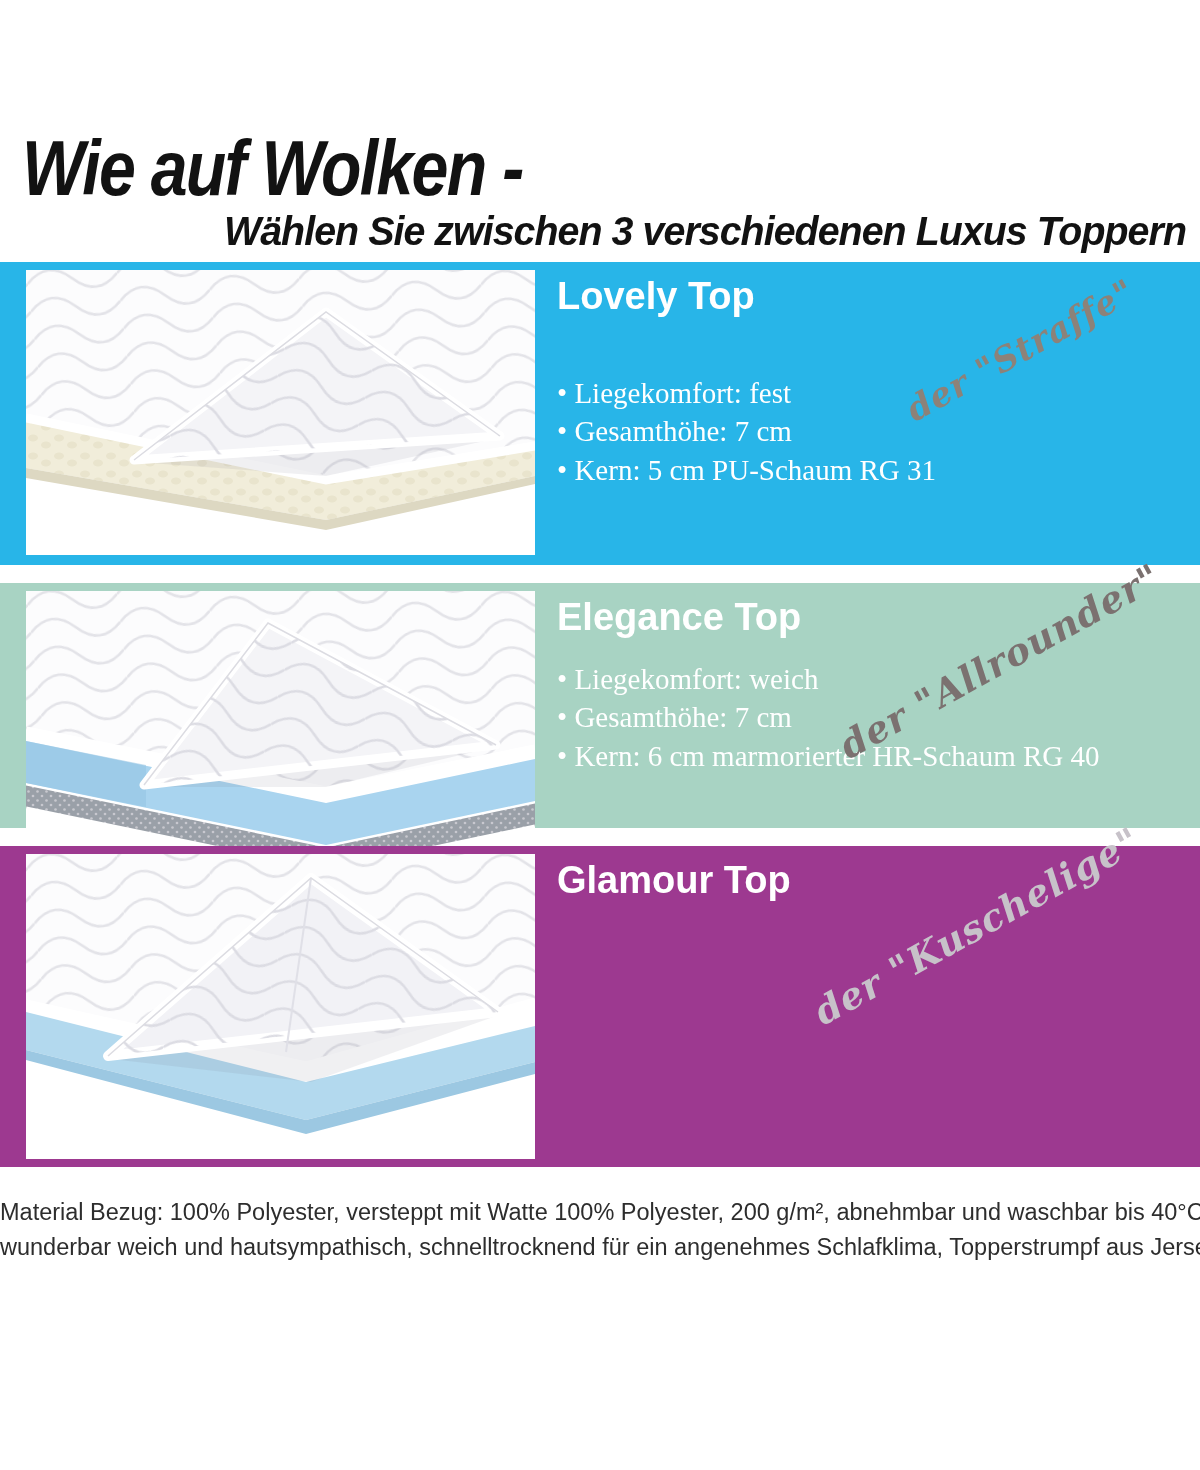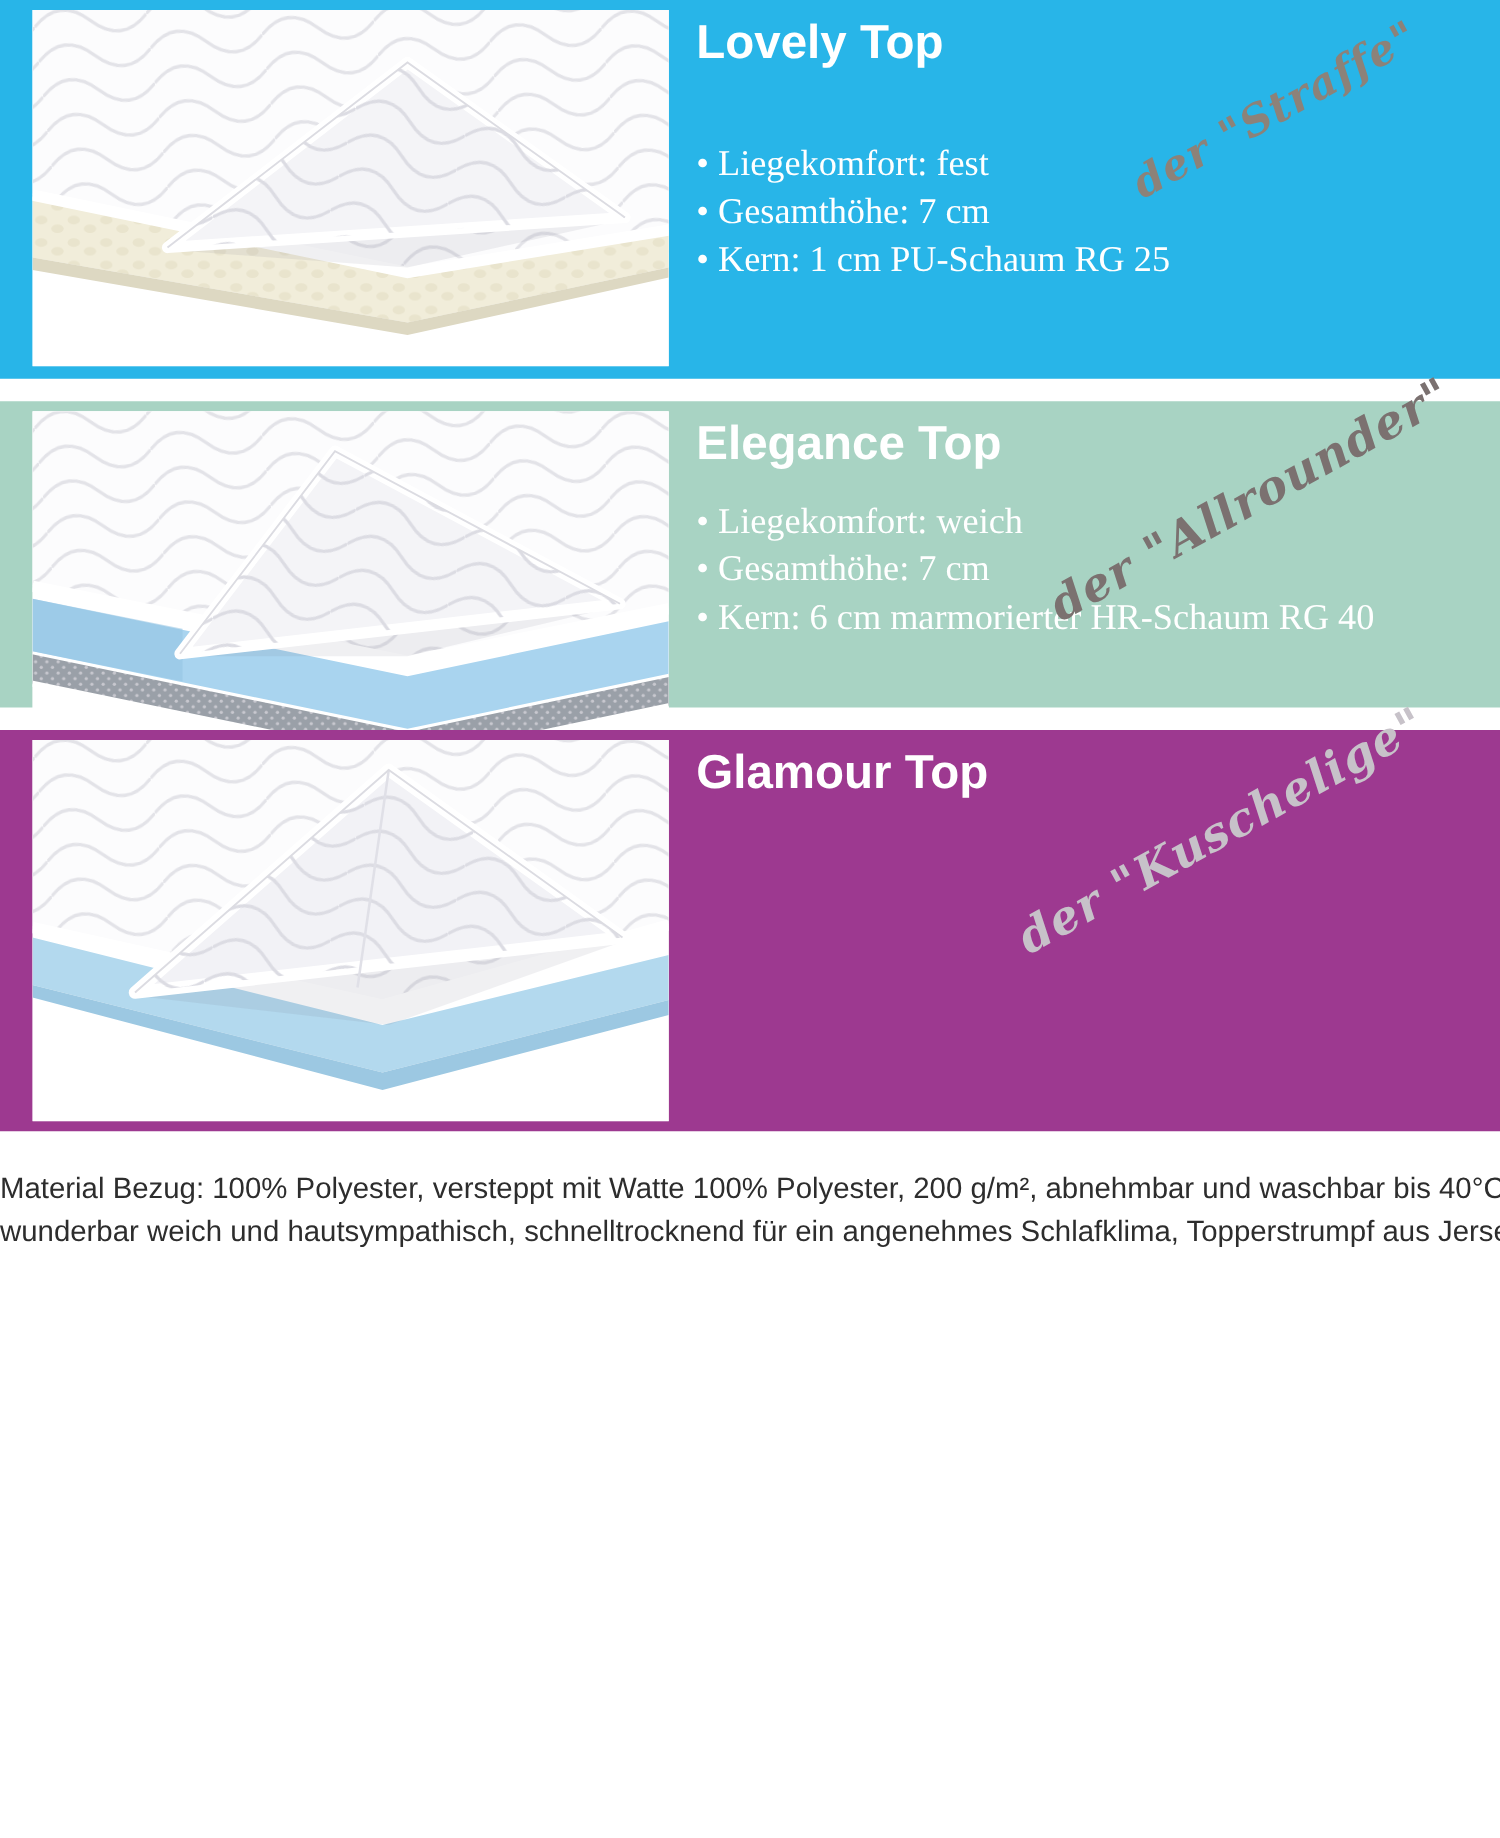--- a/index.html
+++ b/index.html
@@ -55,20 +55,24 @@
 
   
   .footer { margin-top:28px; text-align:center; color:#2d2d2d; font-size:23.5px; line-height:1.5; }
   .footer div { white-space:nowrap; }
 </style>
 </head>
 <body>
 
 <div class="page">
 
+  <header class="hero">
+    <h1 class="title">Wie auf Wolken -</h1>
+    <div class="subtitle">Wählen Sie zwischen 3 verschiedenen Luxus Toppern</div>
+  </header>
 
   <section class="band band-1">
     <figure class="photo">
       <svg viewBox="0 0 509 285" preserveAspectRatio="none">
         <defs>
           <pattern id="q1" width="90" height="56" patternUnits="userSpaceOnUse" patternTransform="rotate(-7)">
             <path d="M0,14 Q22,-8 45,14 T90,14" fill="none" stroke="#e3e3e8" stroke-width="2.5"></path>
             <path d="M0,42 Q22,20 45,42 T90,42" fill="none" stroke="#e3e3e8" stroke-width="2.5"></path>
           </pattern>
           <pattern id="q1f" width="90" height="56" patternUnits="userSpaceOnUse" patternTransform="rotate(14)">
@@ -91,21 +95,21 @@
         <polygon points="108,190 300,42 474,166" fill="#f4f4f7" stroke="#ffffff" stroke-width="9" stroke-linejoin="round"></polygon>
         <polygon points="108,190 300,42 474,166" fill="url(#q1f)"></polygon>
         <path d="M108,190 L300,42 L474,166" fill="none" stroke="#dcdce2" stroke-width="1.5"></path>
       </svg>
     </figure>
     <div class="info">
       <h2 class="product-name">Lovely Top</h2>
       <ul class="bullets">
         <li>Liegekomfort: fest</li>
         <li>Gesamthöhe: 7 cm</li>
-        <li>Kern: 1 cm PU-Schaum RG 25</li>
+        <li>Kern: 5 cm PU-Schaum RG 31</li>
       </ul>
     </div>
     <div class="tagline">der "Straffe"</div>
   </section>
 
   <section class="band band-2">
     <figure class="photo">
       <svg viewBox="0 0 509 286" preserveAspectRatio="none">
         <defs>
           <pattern id="q2" width="90" height="56" patternUnits="userSpaceOnUse" patternTransform="rotate(-7)">

